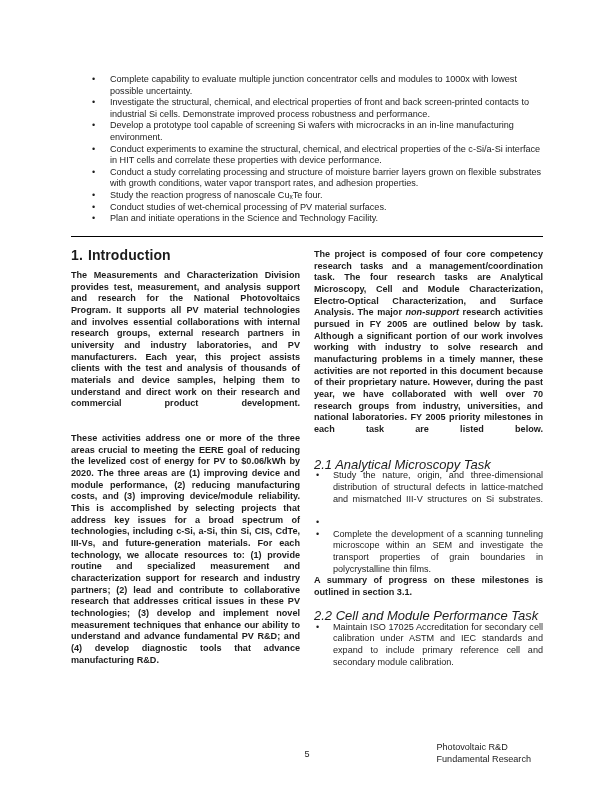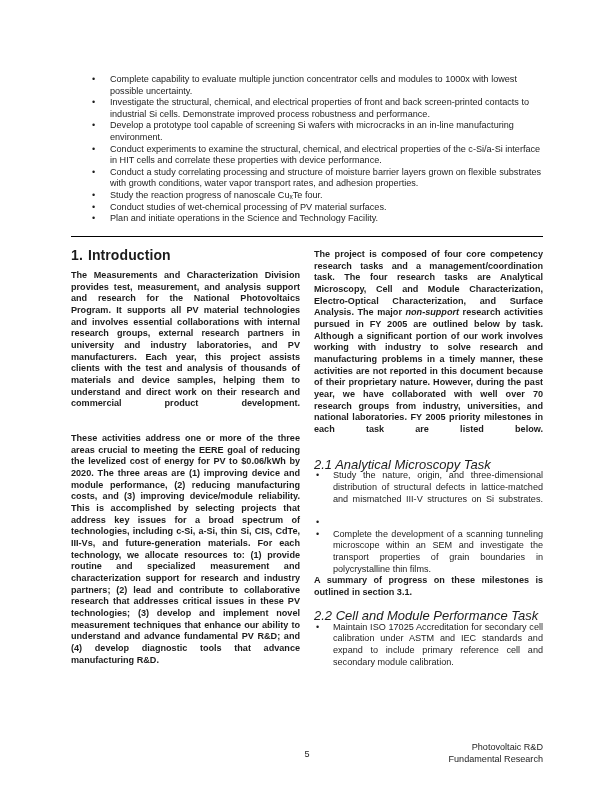--- a/index.html
+++ b/index.html
@@ -159,23 +159,22 @@
     position: absolute;
     left: 0;
     top: 7px;
     width: 472px;
     text-align: center;
     font-size: 9.1px;
     line-height: 11.6px;
   }
   .footer-right {
     position: absolute;
-    right: 0;
-    top: 0;
-    text-align: right;
+    right: 12px;
+    top: 0;
     font-size: 9.1px;
     line-height: 11.6px;
   }
 </style>
 </head>
 <body>
 
 <div class="page">
 
   <ul class="top-list">

